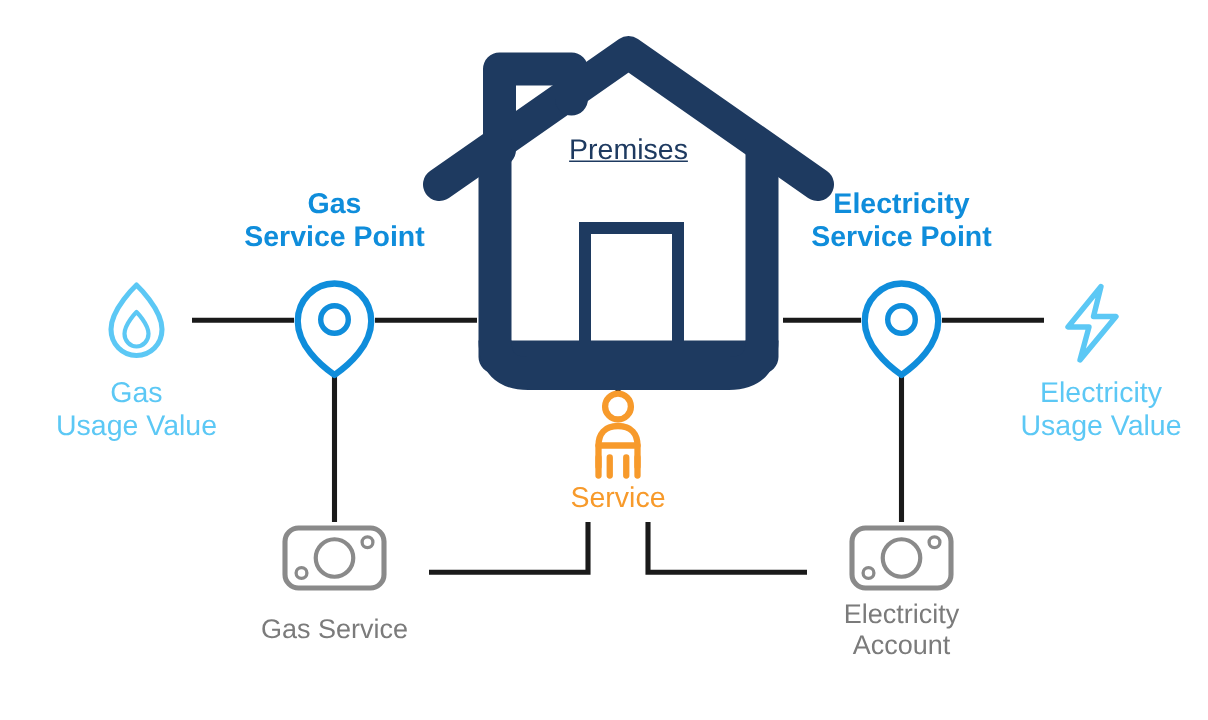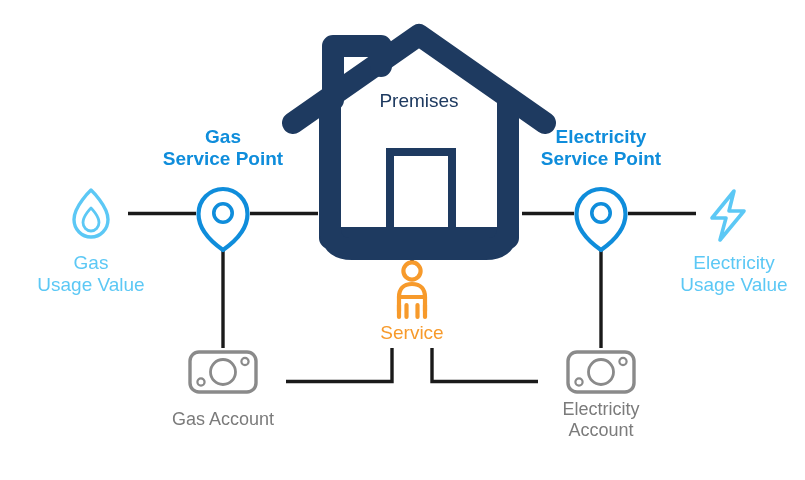--- a/index.html
+++ b/index.html
@@ -28,20 +28,21 @@
   .lbl {
     position: absolute;
     text-align: center;
     line-height: 1.18;
     white-space: pre-line;
     user-select: none;
   }
   .lbl-premises {
     font-size: 19px;
     color: #1e3a60;
+    text-decoration: underline;
   }
   .lbl-sp {
     font-size: 19px;
     font-weight: 700;
     color: #0f8ddb;
   }
   .lbl-usage {
     font-size: 19px;
     color: #5cc8f5;
   }
@@ -174,18 +175,18 @@
 Service Point</div>
 
   <div class="lbl lbl-usage" style="left:11px; top:252px; width:160px;">Gas
 Usage Value</div>
 
   <div class="lbl lbl-usage" style="left:654px; top:252px; width:160px;">Electricity
 Usage Value</div>
 
   <div class="lbl lbl-customer" style="left:332px; top:322px; width:160px;">Service</div>
 
-  <div class="lbl lbl-account" style="left:143px; top:409px; width:160px;">Gas Account</div>
+  <div class="lbl lbl-account" style="left:143px; top:409px; width:160px;">Gas Service</div>
 
   <div class="lbl lbl-account" style="left:521px; top:399px; width:160px;">Electricity
 Account</div>
 
 </div>
 
 </body></html>

